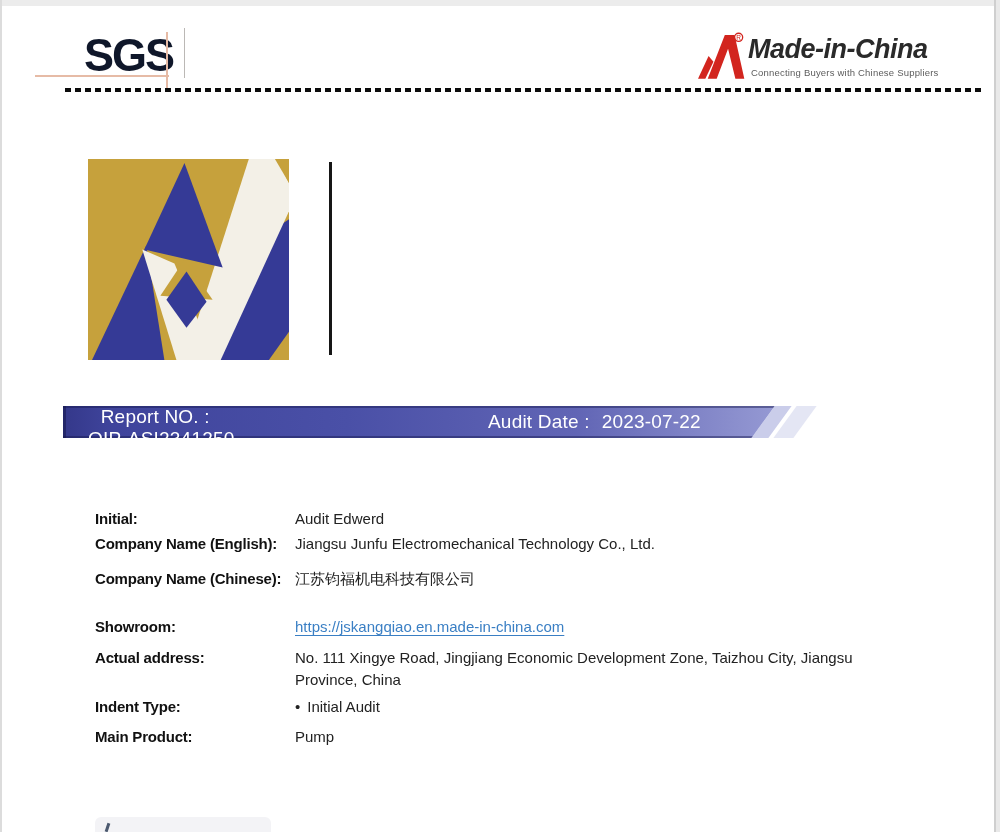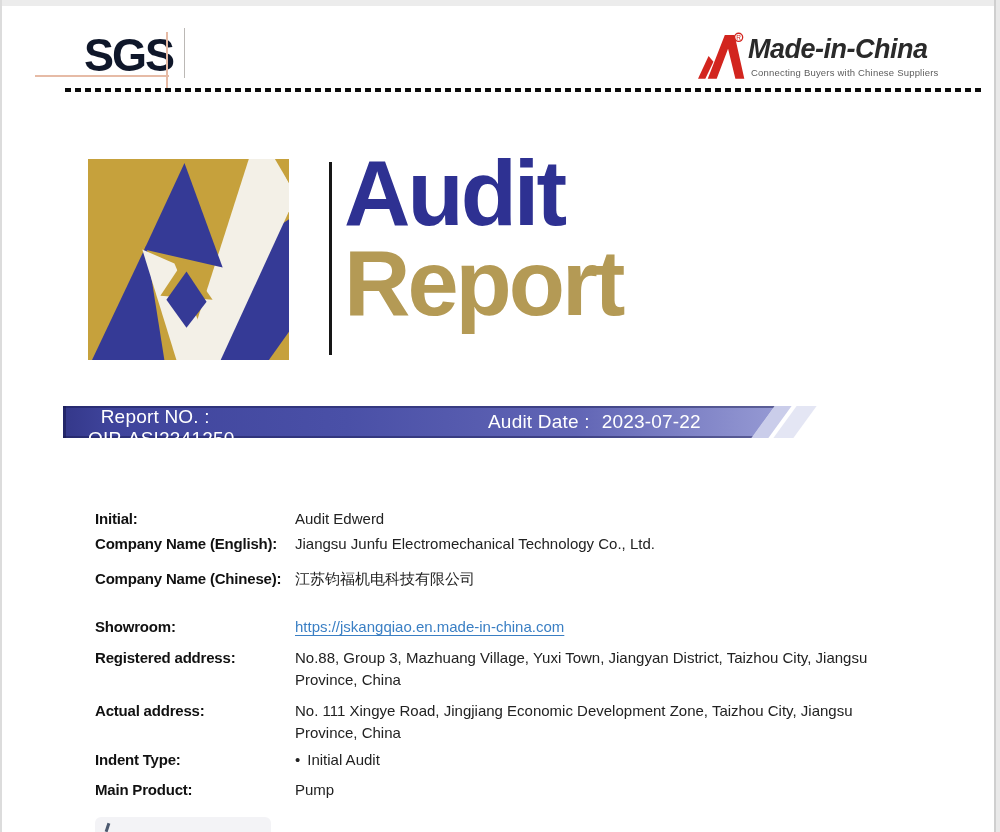--- a/index.html
+++ b/index.html
@@ -123,24 +123,20 @@
     <polygon points="48,100 80,0 94,0 100,12 100,26 66,100" fill="#f3f0e7"></polygon>
 
     <polygon points="48,2 28,45 67,54" fill="#353a96"></polygon>
     <polygon points="36,68 48,50 62,70" fill="#c6a13c"></polygon>
     <polygon points="49,56 39,70 49,84 59,71" fill="#353a96"></polygon>
 
     <polygon points="93,0 100,0 100,12" fill="#c6a13c"></polygon>
     <polygon points="92,100 100,88 100,100" fill="#c6a13c"></polygon>
   </svg>
   <div class="brand-divider"></div>
-  <div class="wordmark">
-    <div class="wm1">Audit</div>
-    <div class="wm2">Report</div>
-  </div>
 
   <div class="banner">
     <div class="banner-solid"></div>
     <div class="banner-cap1"></div>
     <div class="banner-cap2"></div>
     <div class="banner-text bt1">
       <span class="lbl">Report NO. :</span>
       <span>QIP-ASI2341250</span>
     </div>
     <div class="banner-text bt2">
@@ -161,24 +157,20 @@
     <div class="row r2">
       <div class="label">Company Name (Chinese):</div>
       <div class="value">江苏钧福机电科技有限公司</div>
     </div>
     <div class="row r3">
       <div class="label">Showroom:</div>
       <div class="value">
         <a href="#" title="https://jskangqiao.en.made-in-china.com">https://jskangqiao.en.made-in-china.com</a>
       </div>
     </div>
-    <div class="row r4">
-      <div class="label">Registered address:</div>
-      <div class="value">No.88, Group 3, Mazhuang Village, Yuxi Town, Jiangyan District, Taizhou City, Jiangsu Province, China</div>
-    </div>
     <div class="row r5">
       <div class="label">Actual address:</div>
       <div class="value">No. 111 Xingye Road, Jingjiang Economic Development Zone, Taizhou City, Jiangsu Province, China</div>
     </div>
     <div class="row r6">
       <div class="label">Indent Type:</div>
       <div class="value">
         <span class="bullet">•</span><span>Initial Audit</span>
       </div>
     </div>

